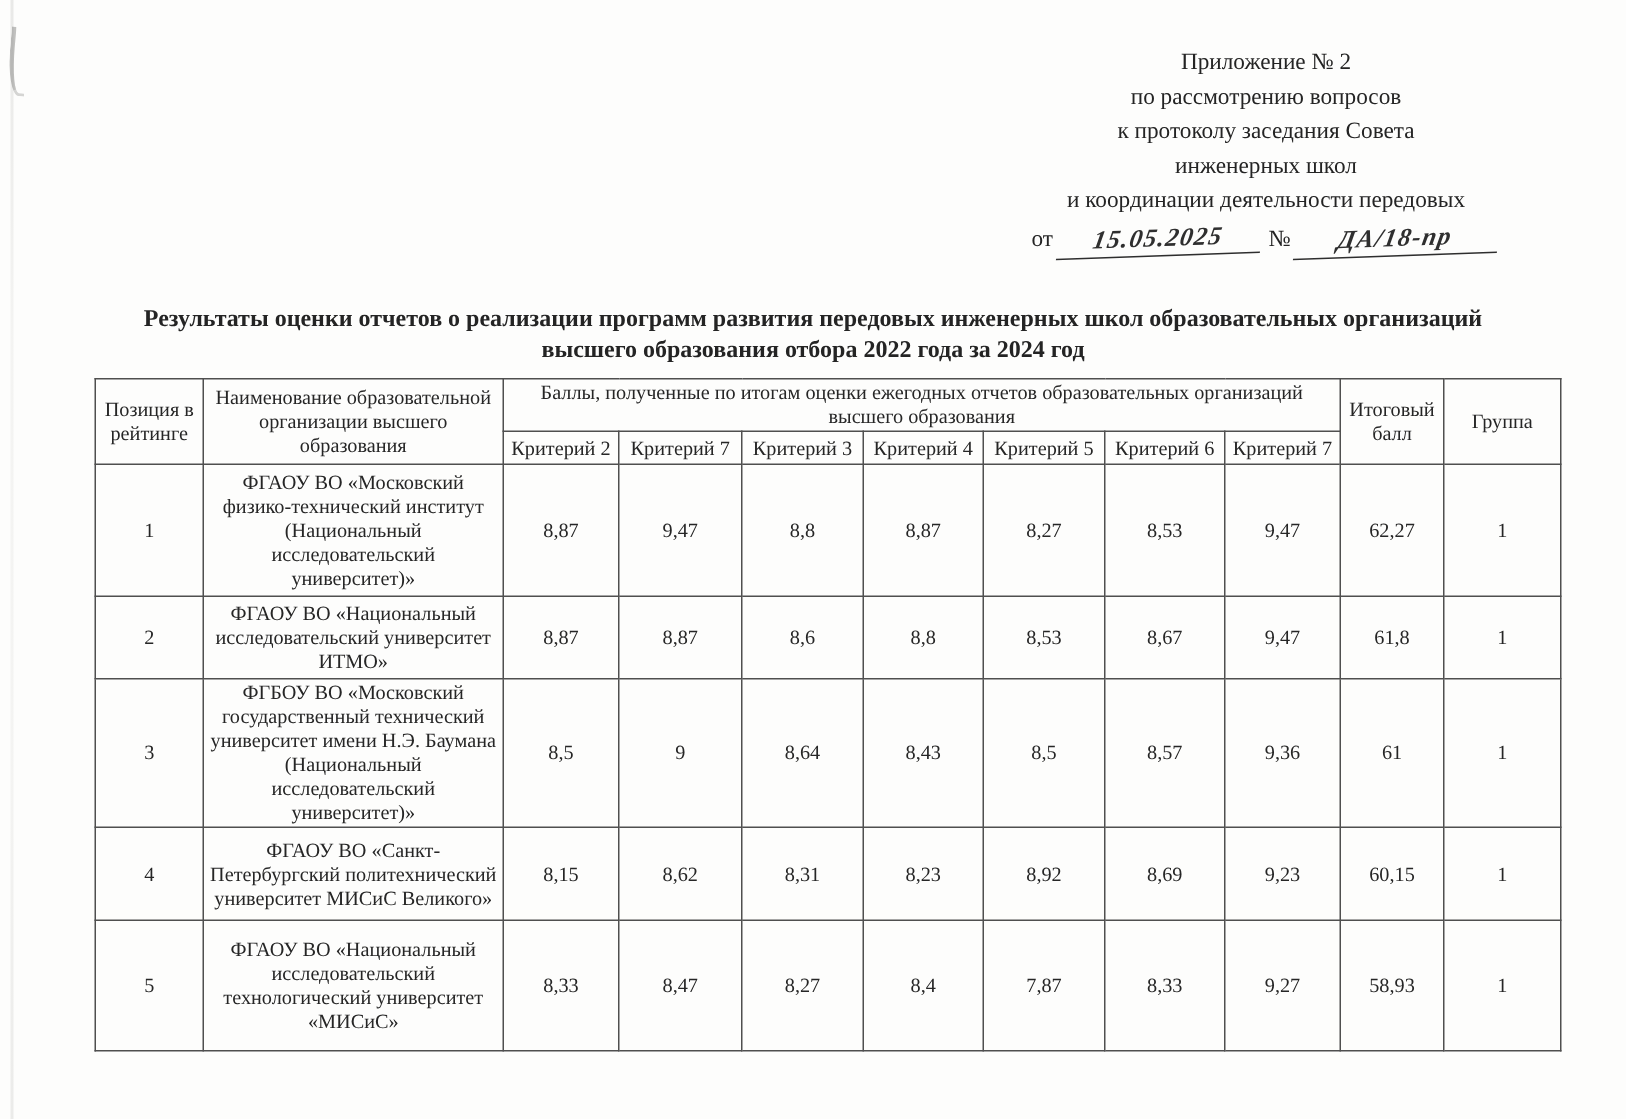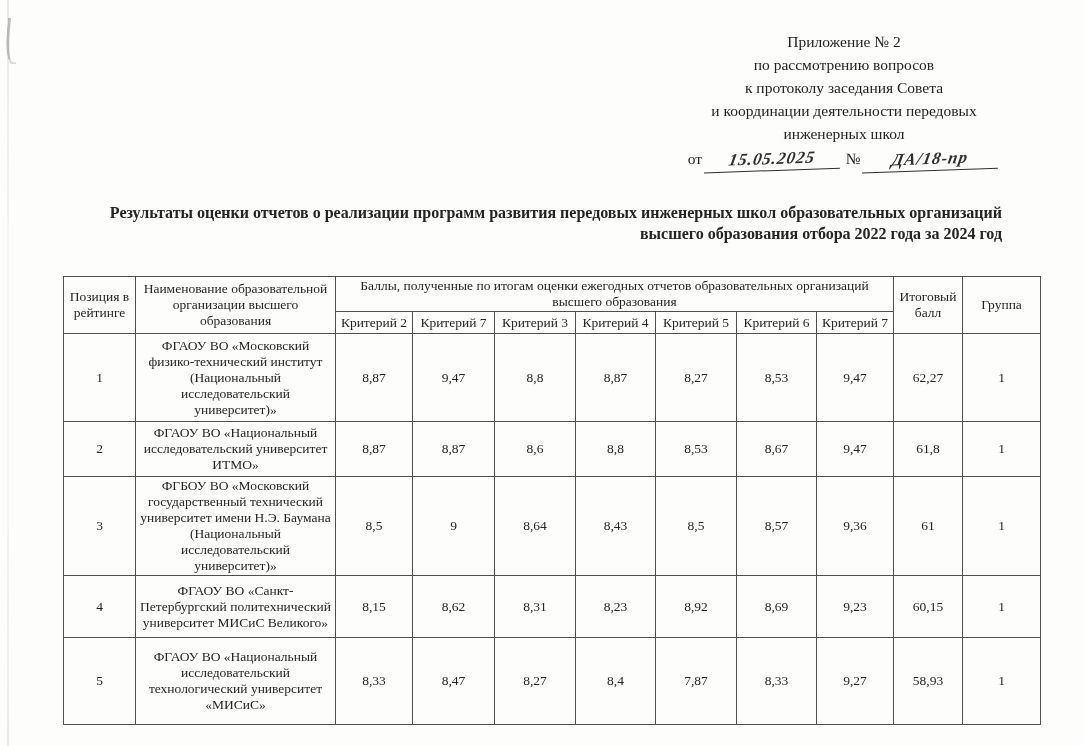--- a/index.html
+++ b/index.html
@@ -20,23 +20,23 @@
   .from-line { margin-top:2px; white-space:nowrap; }
   .from-line .lbl { margin:0 0; }
   .handwriting {
     display:inline-block; font-style:italic; font-weight:600; font-size:17px;
     letter-spacing:1px; transform:rotate(-2deg) skewX(-12deg);
     border-bottom:1.5px solid #2e2e2e; padding:0 10px 0 6px; min-width:120px;
     color:#2f2f2f;
   }
 
   .doc-title { position:absolute; top:202px; left:82px; width:920px;
-    text-align:right; font-weight:bold; font-size:16px; line-height:21px; }
+    text-align:center; font-weight:bold; font-size:16px; line-height:21px; }
 
-  table.results { position:absolute; top:276px; left:63px;
+  table.results { position:absolute; top:252px; left:63px;
     border-collapse:collapse; table-layout:fixed; font-size:13.5px; color:#262626; }
   table.results th, table.results td {
     border:1px solid #4f4f4f; padding:1px 3px; font-weight:normal;
     text-align:center; vertical-align:middle; line-height:16px;
     overflow:hidden;
   }
   th.scores-span { line-height:15px; }
   td.org { text-align:left; padding:2px 4px 2px 8px;margin-left:19px; }
   thead tr.hr1 { height:30px; }
   thead tr.hr2 { height:22px; }
@@ -50,22 +50,22 @@
 <body>
 
 <div class="page">
   <div class="scan-strip"></div>
   <div class="corner-mark"></div>
 
   <div class="appendix">
     <div>Приложение № 2</div>
     <div>по рассмотрению вопросов</div>
     <div>к протоколу заседания Совета</div>
+    <div>инженерных школ</div>
     <div>и координации деятельности передовых</div>
-    <div>инженерных школ</div>
     <div class="from-line">
       <span class="lbl">от</span>
       <span class="handwriting">15.05.2025</span>
       <span class="lbl">№</span>
       <span class="handwriting">ДА/18-пр</span>
     </div>
   </div>
 
   <div class="doc-title">Результаты оценки отчетов о реализации программ развития передовых инженерных школ образовательных организаций высшего образования отбора 2022 года за 2024 год</div>
 

